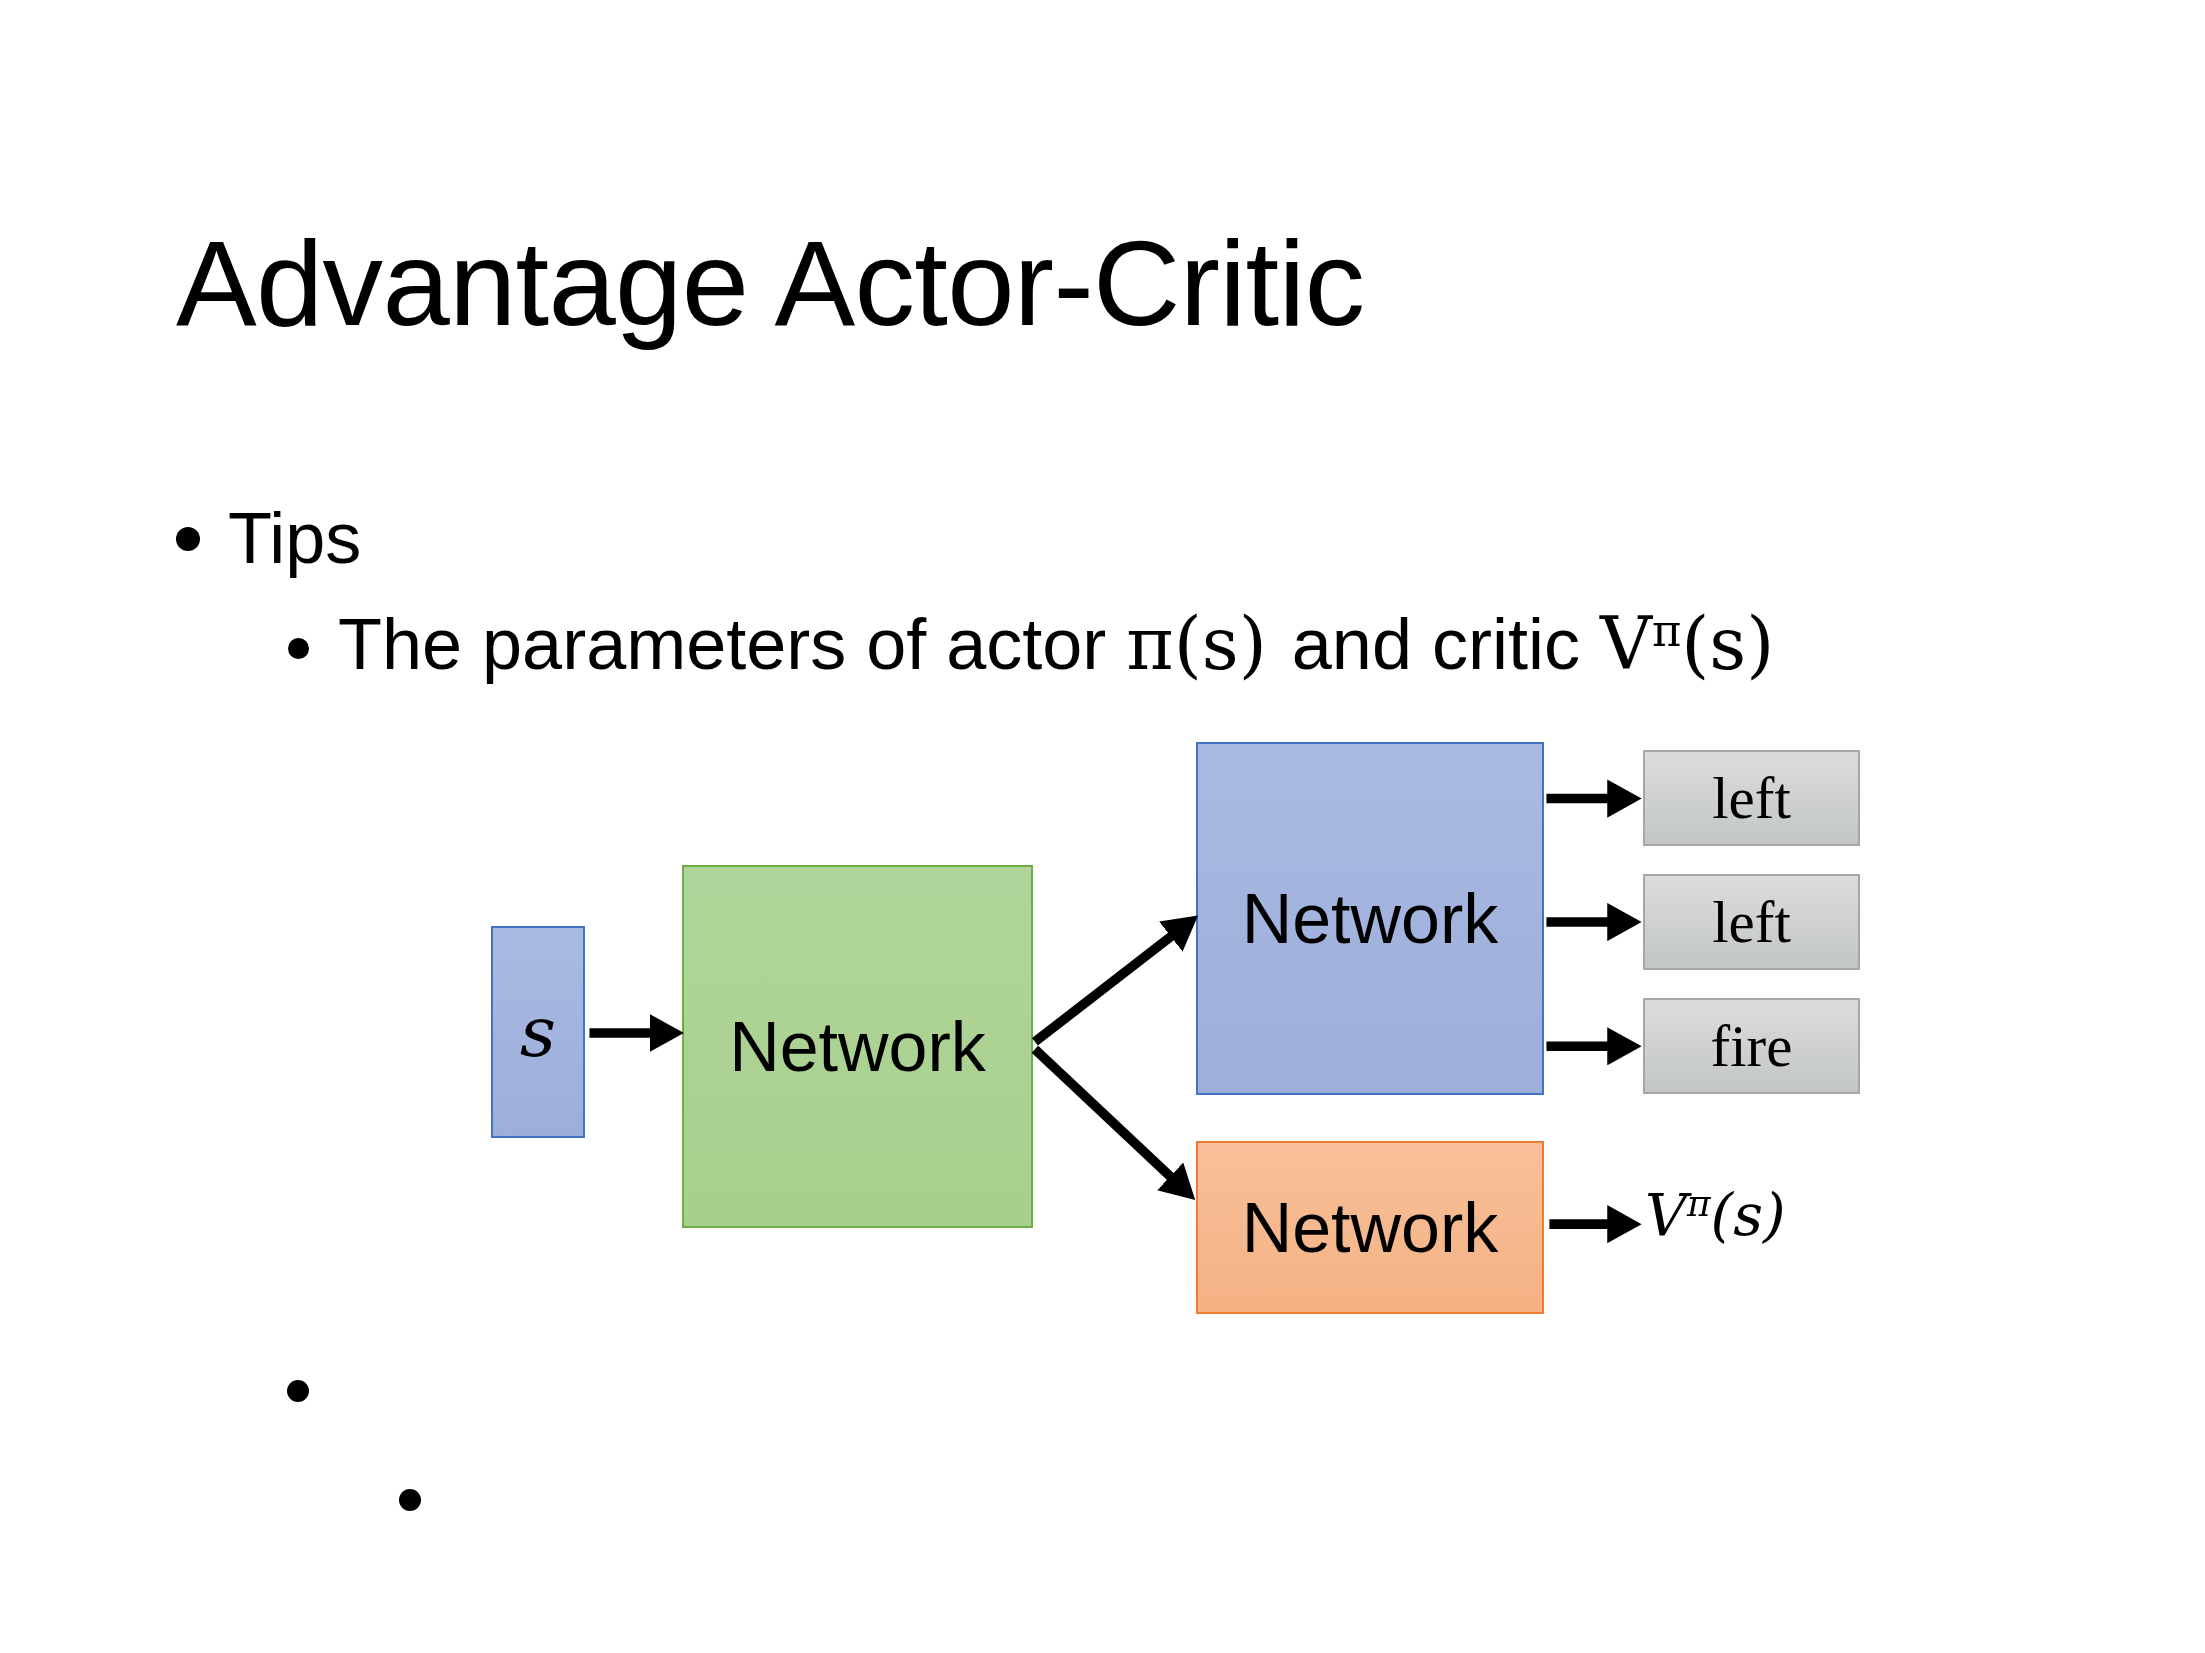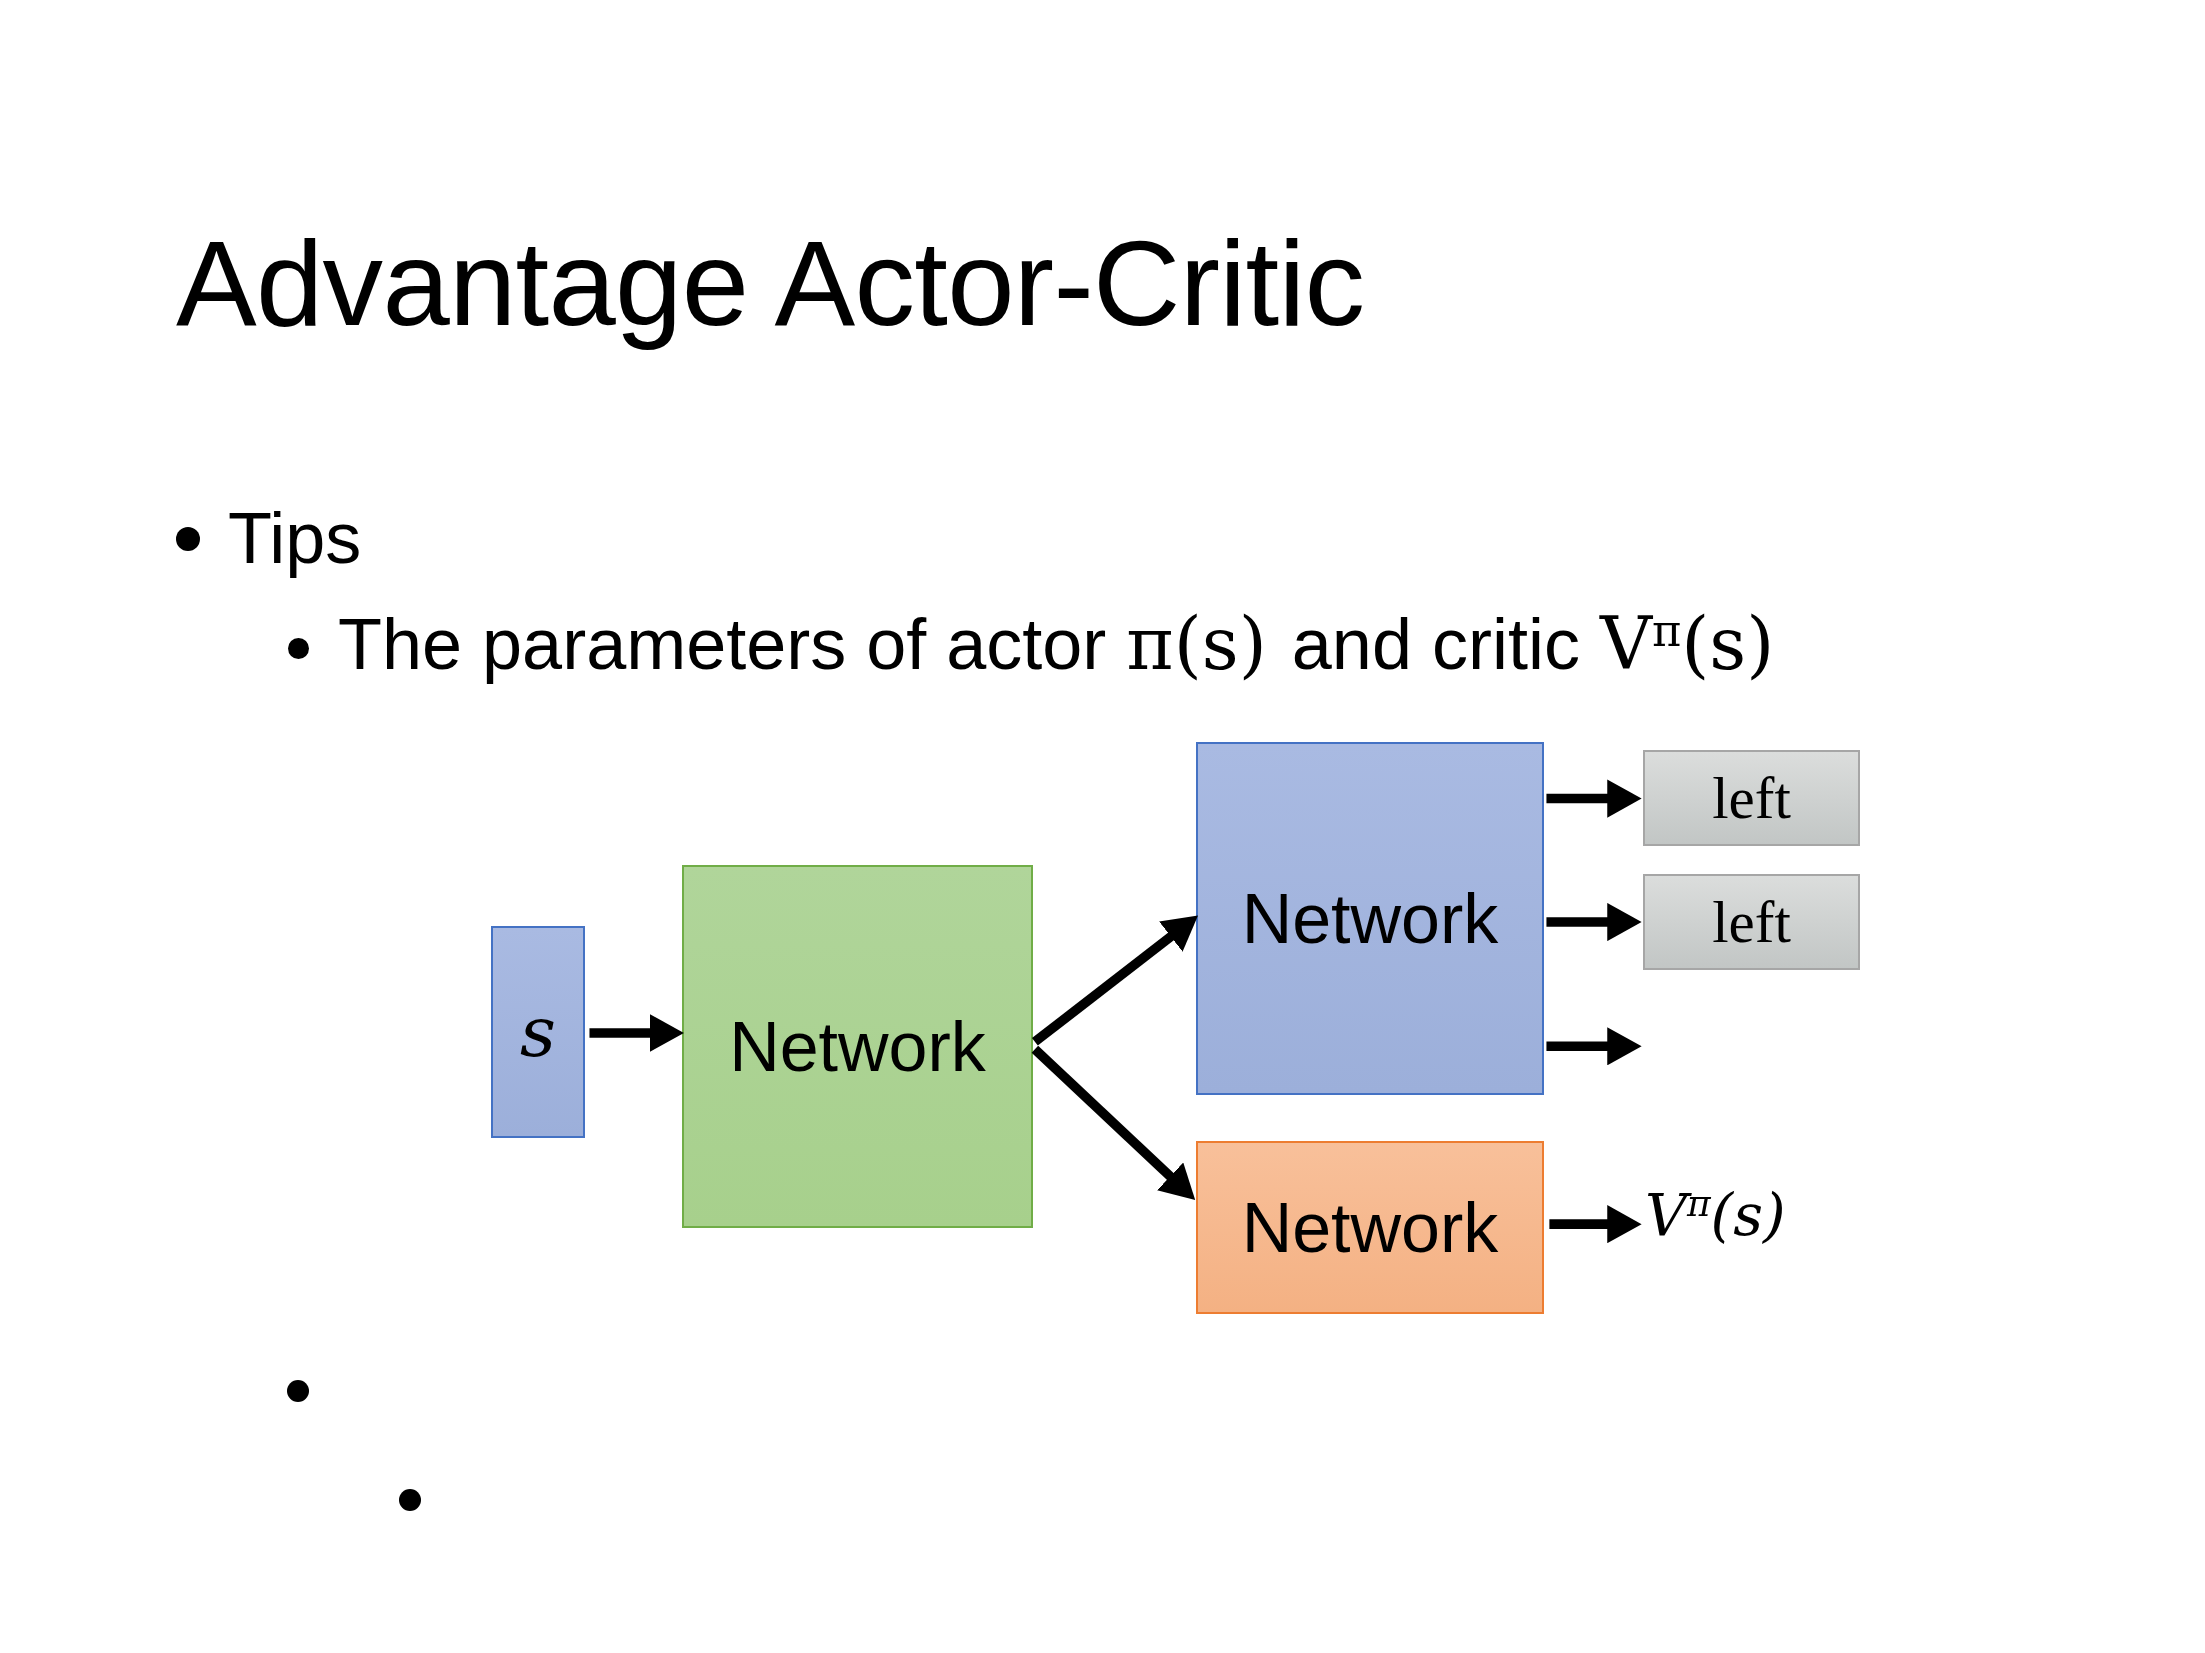--- a/index.html
+++ b/index.html
@@ -134,20 +134,23 @@
   <div class="abs node critic-box">
     <span>Network</span>
   </div>
 
   <div class="abs node action-box action-left">
     <span>left</span>
   </div>
   <div class="abs node action-box action-right">
     <span>left</span>
   </div>
+  <div class="abs node action-box action-fire">
+    <span>fire</span>
+  </div>
 
   <div class="abs value-label">
     <span>V</span><span class="sup">π</span><span>(s)</span>
   </div>
 
   <svg class="arrows" width="2205" height="1654" viewBox="0 0 3000 2250">
     <defs>
       <marker id="ah" markerWidth="3.6" markerHeight="4" refX="0.1" refY="2" orient="auto">
         <path d="M0,0 L3.6,2 L0,4 Z" fill="#000"></path>
       </marker>

